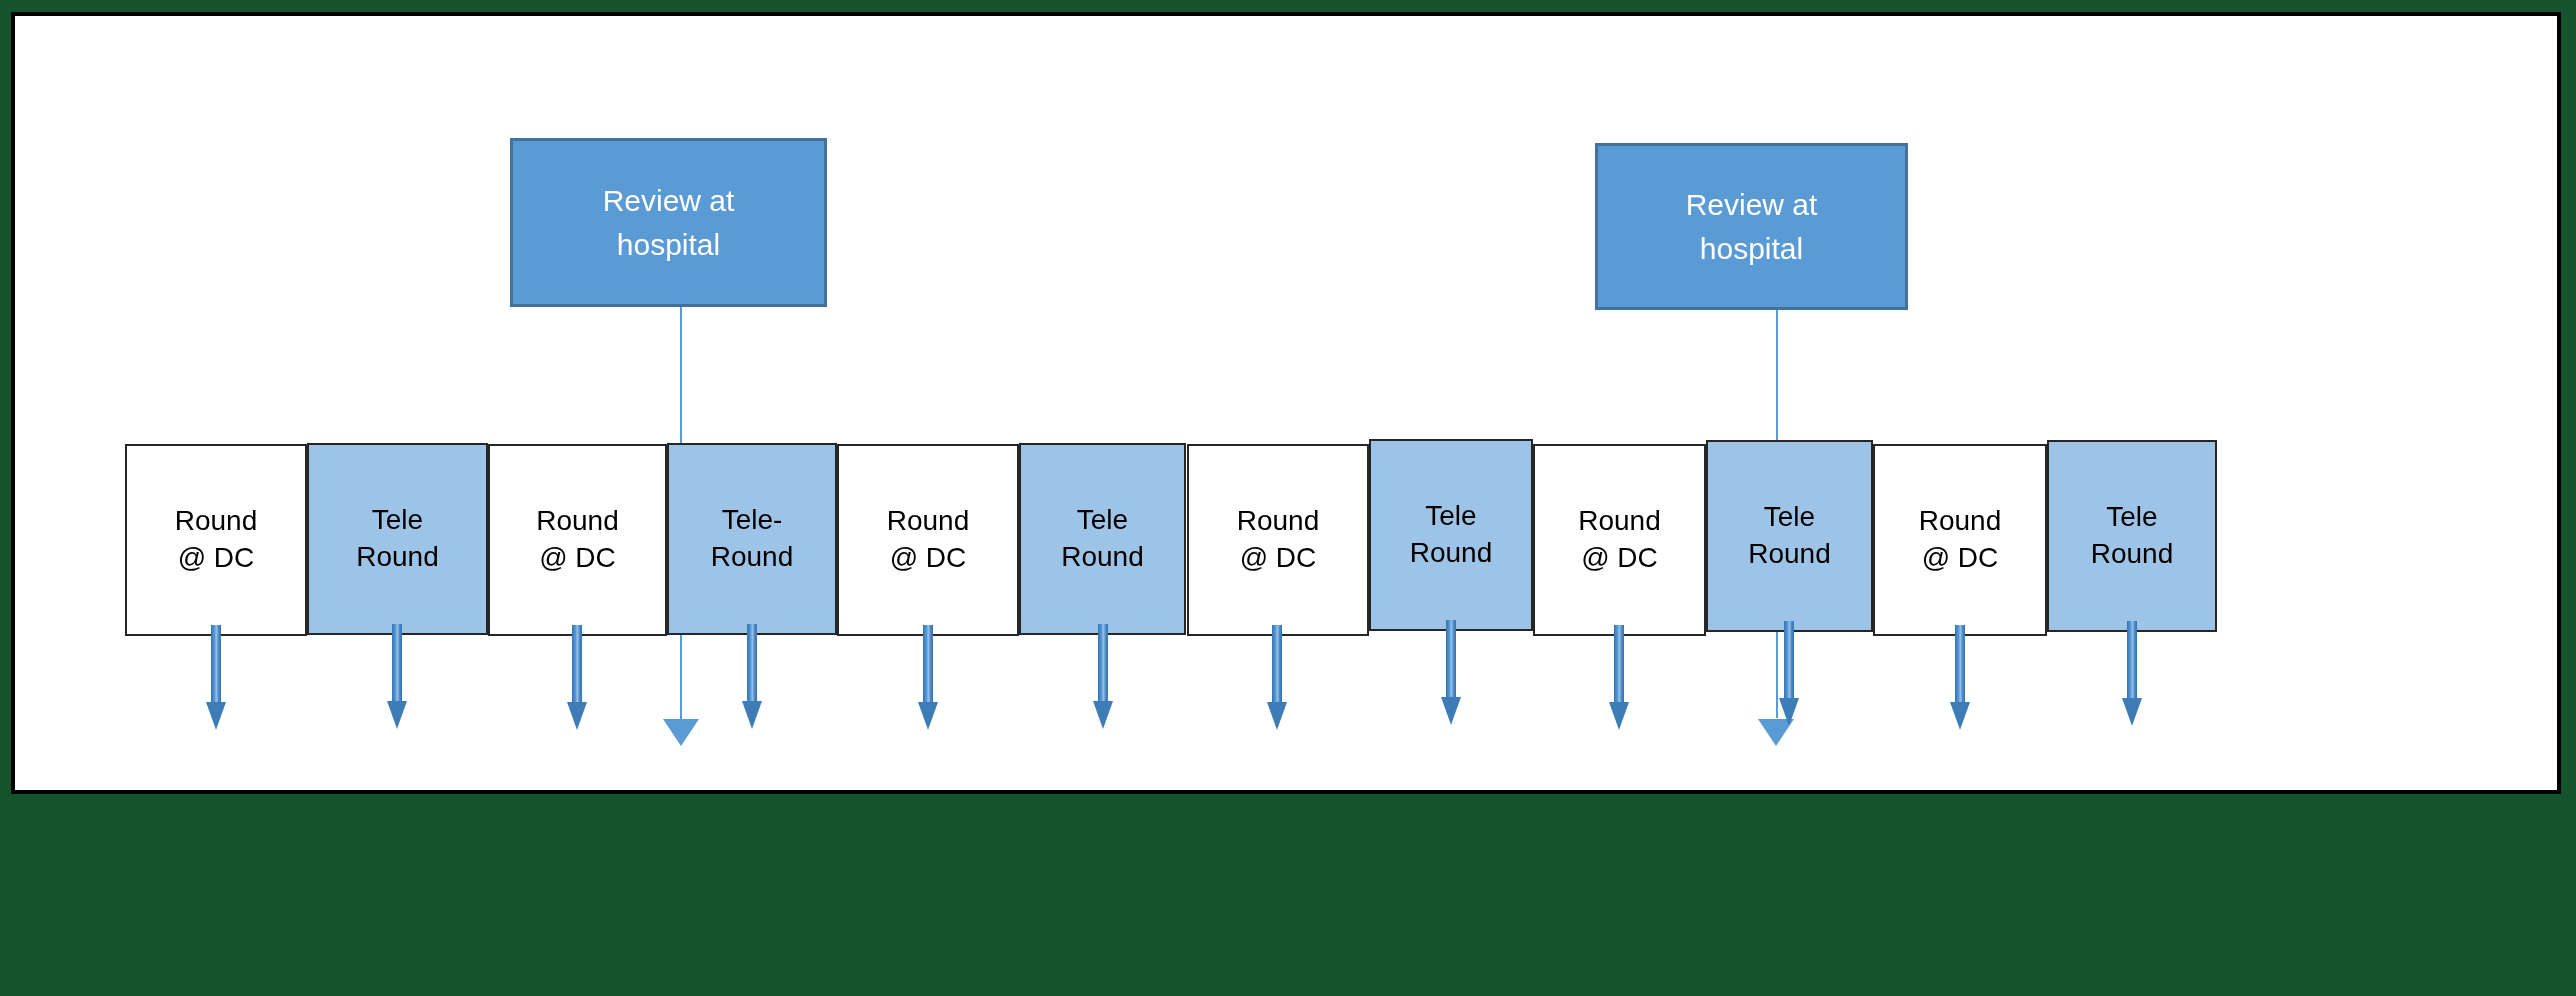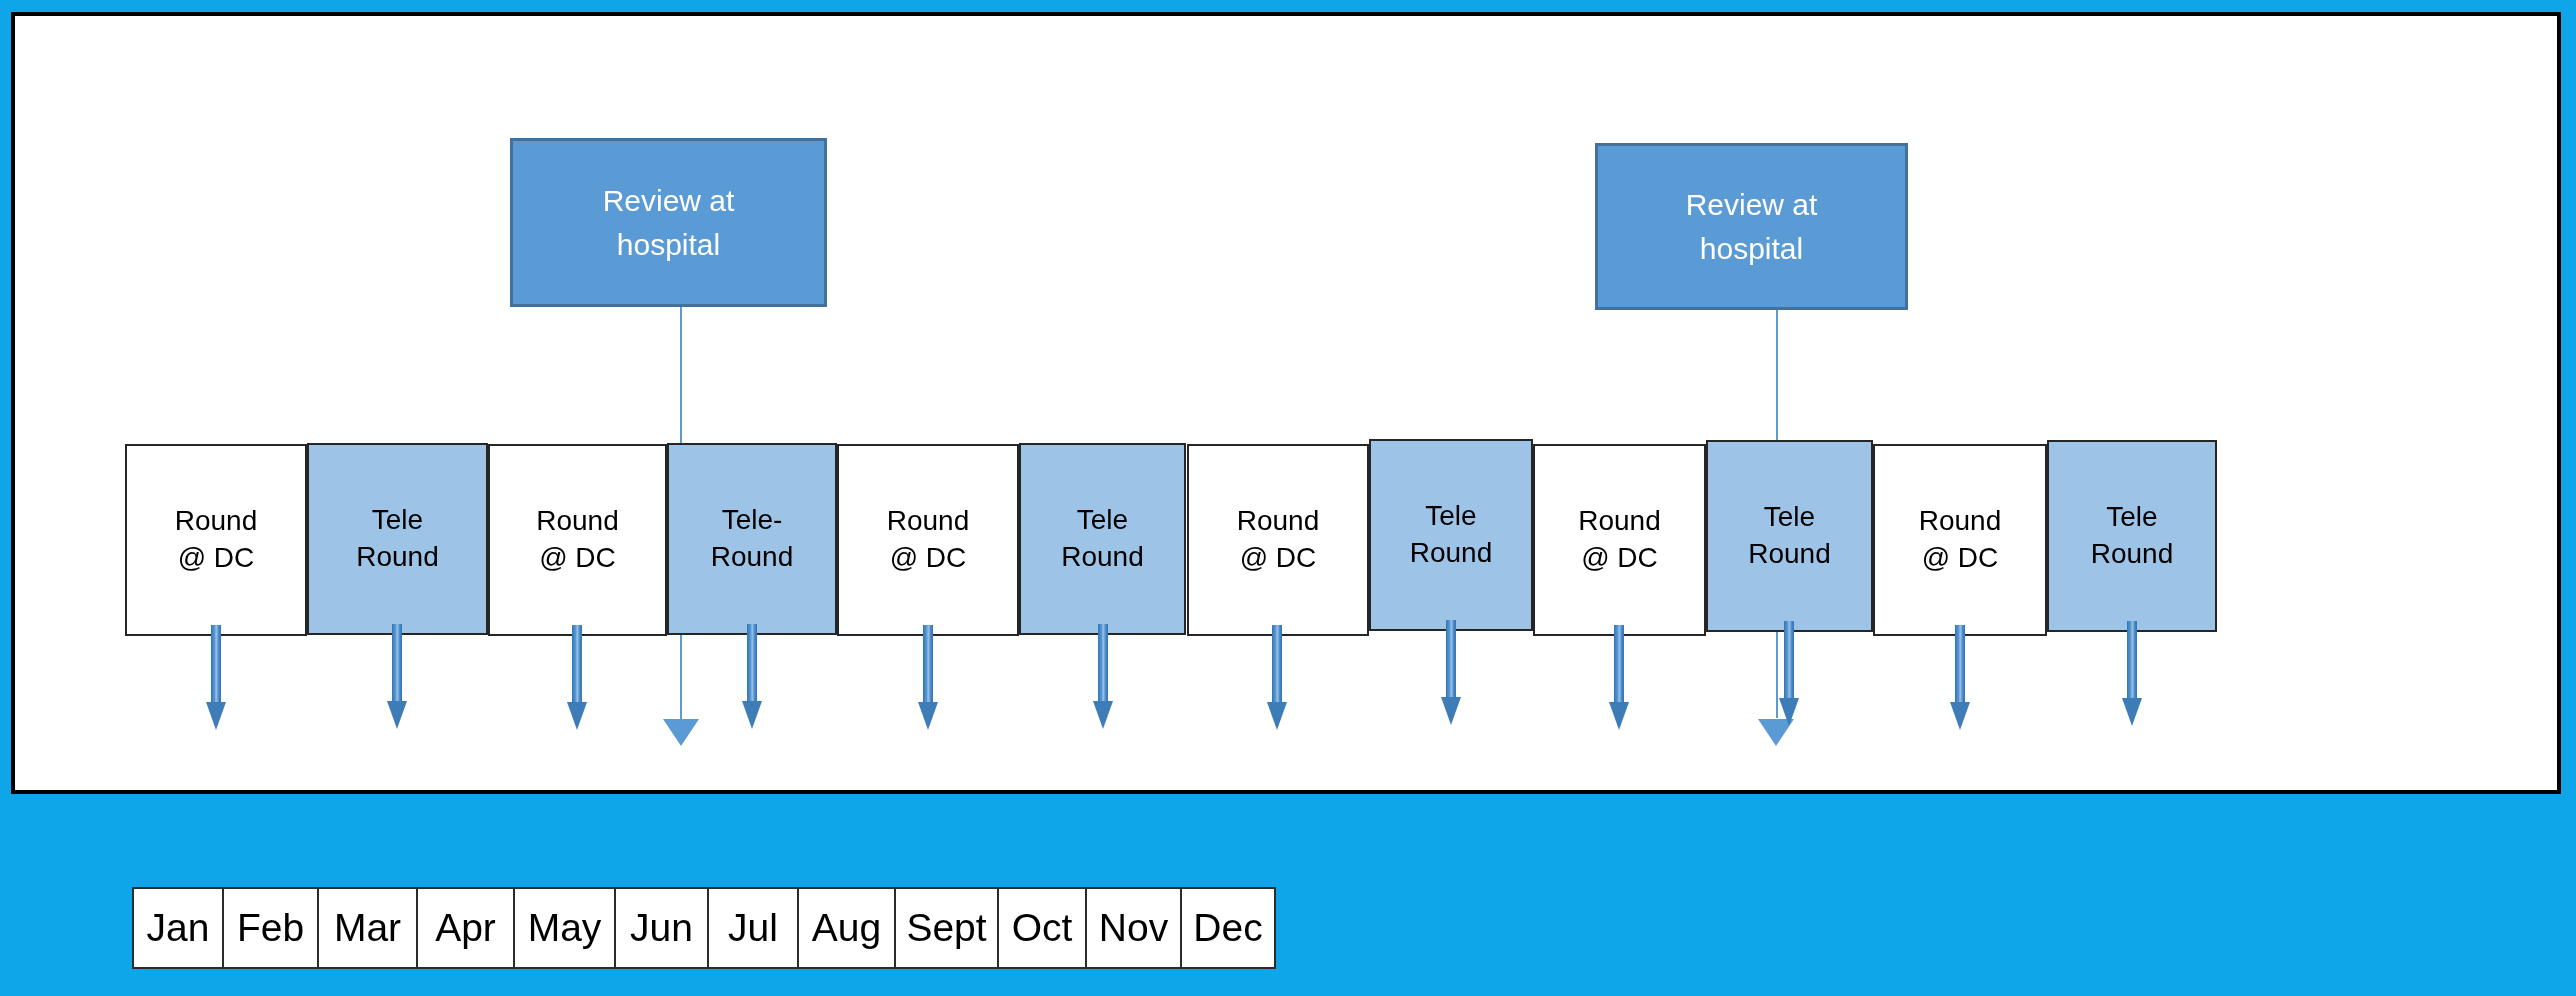--- a/index.html
+++ b/index.html
@@ -9,21 +9,21 @@
   }
   body {
     font-family: "Liberation Sans", sans-serif;
     -webkit-font-smoothing: antialiased;
   }
 
   #canvas {
     position: relative;
     width: 2576px;
     height: 996px;
-    background: #0ea5e9;
+    background: #14532d;
     overflow: hidden;
   }
 
   
   .outer-frame {
     position: absolute;
     left: 10.8px;
     top: 11.5px;
     width: 2550px;
     height: 782px;
@@ -226,29 +226,15 @@
       <div class="block-arrow" style="left: 1950px; top: 625px;">
         <div class="shaft"></div>
         <div class="head"></div>
       </div>
       <div class="block-arrow" style="left: 2122px; top: 621px;">
         <div class="shaft"></div>
         <div class="head"></div>
       </div>
     </div>
 
-  <div class="month-row" id="month-row">
-      <div class="month-cell" style="width: 92px;">Jan</div>
-      <div class="month-cell" style="width: 97px;">Feb</div>
-      <div class="month-cell" style="width: 101px;">Mar</div>
-      <div class="month-cell" style="width: 99px;">Apr</div>
-      <div class="month-cell" style="width: 103px;">May</div>
-      <div class="month-cell" style="width: 95px;">Jun</div>
-      <div class="month-cell" style="width: 92px;">Jul</div>
-      <div class="month-cell" style="width: 99px;">Aug</div>
-      <div class="month-cell" style="width: 105px;">Sept</div>
-      <div class="month-cell" style="width: 90px;">Oct</div>
-      <div class="month-cell" style="width: 97px;">Nov</div>
-      <div class="month-cell" style="width: 96px;">Dec</div>
-    </div>
 
 </div>
 
 
 </body></html>

